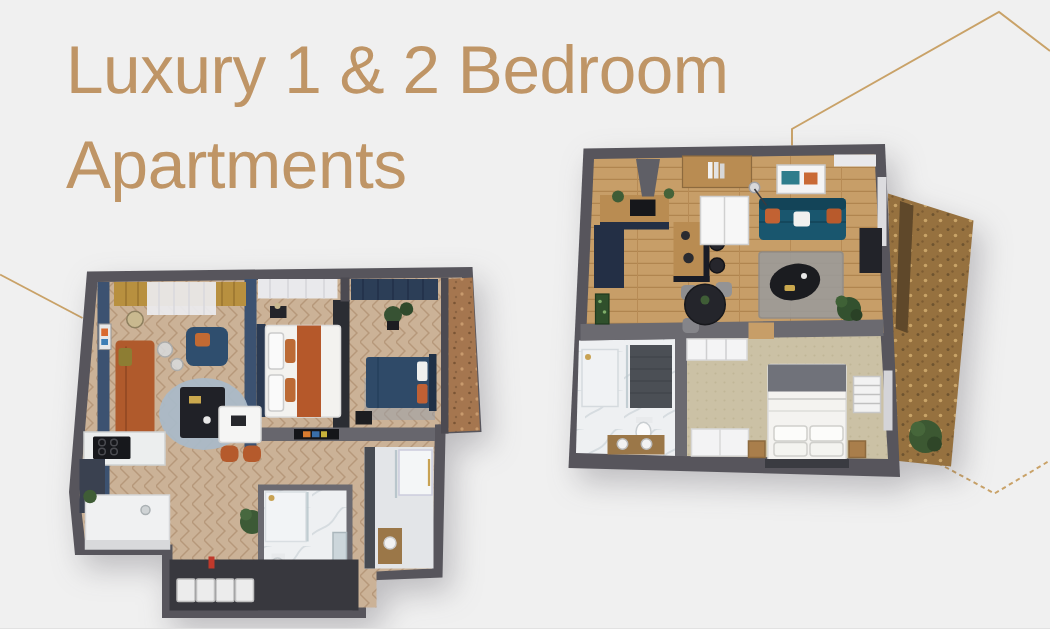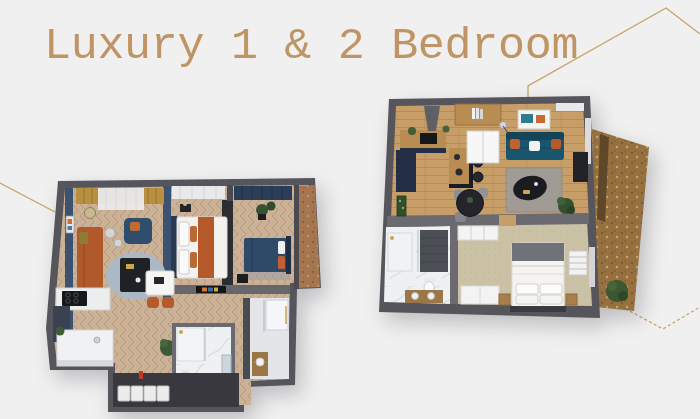--- a/index.html
+++ b/index.html
@@ -1,35 +1,36 @@
 <!DOCTYPE html>
 <html><head>
 <meta charset="utf-8">
 <style>
   html,body{margin:0;padding:0;background:#d8d8d8;}
   .stage{
     position:relative;width:700px;height:419px;overflow:hidden;
-    background:#f0f0f0;font-family:Liberation Mono, monospace;
+    background:#f0f0f0;font-family:Liberation Sans, sans-serif;
   }
   .title{
     position:absolute;left:44px;top:15px;margin:0;
     font-size:45px;line-height:1.4;font-weight:400;letter-spacing:-0.3px;
     color:#bf9566;white-space:nowrap;
   }
   .title span{display:block;}
   .art{position:absolute;left:0;top:0;}
   .plan{filter:drop-shadow(6px 9px 10px rgba(60,58,70,.28));}
 </style>
 </head>
 <body>
 
 <div class="stage">
 
   <h1 class="title">
       <span>Luxury 1 &amp; 2 Bedroom</span>
+      <span>Apartments</span>
     </h1>
 
   <svg class="art" width="700" height="419" viewBox="0 0 700 419">
     <defs>
       <pattern id="herr" width="12" height="8" patternUnits="userSpaceOnUse" patternTransform="rotate(90)">
         <rect width="12" height="8" fill="#cbb297"></rect>
         <path d="M0,8 L6,2 L12,8" fill="none" stroke="#b6987a" stroke-width="1"></path>
       </pattern>
       <pattern id="planks" width="34" height="8" patternUnits="userSpaceOnUse">
         <rect width="34" height="8" fill="#c79e68"></rect>

